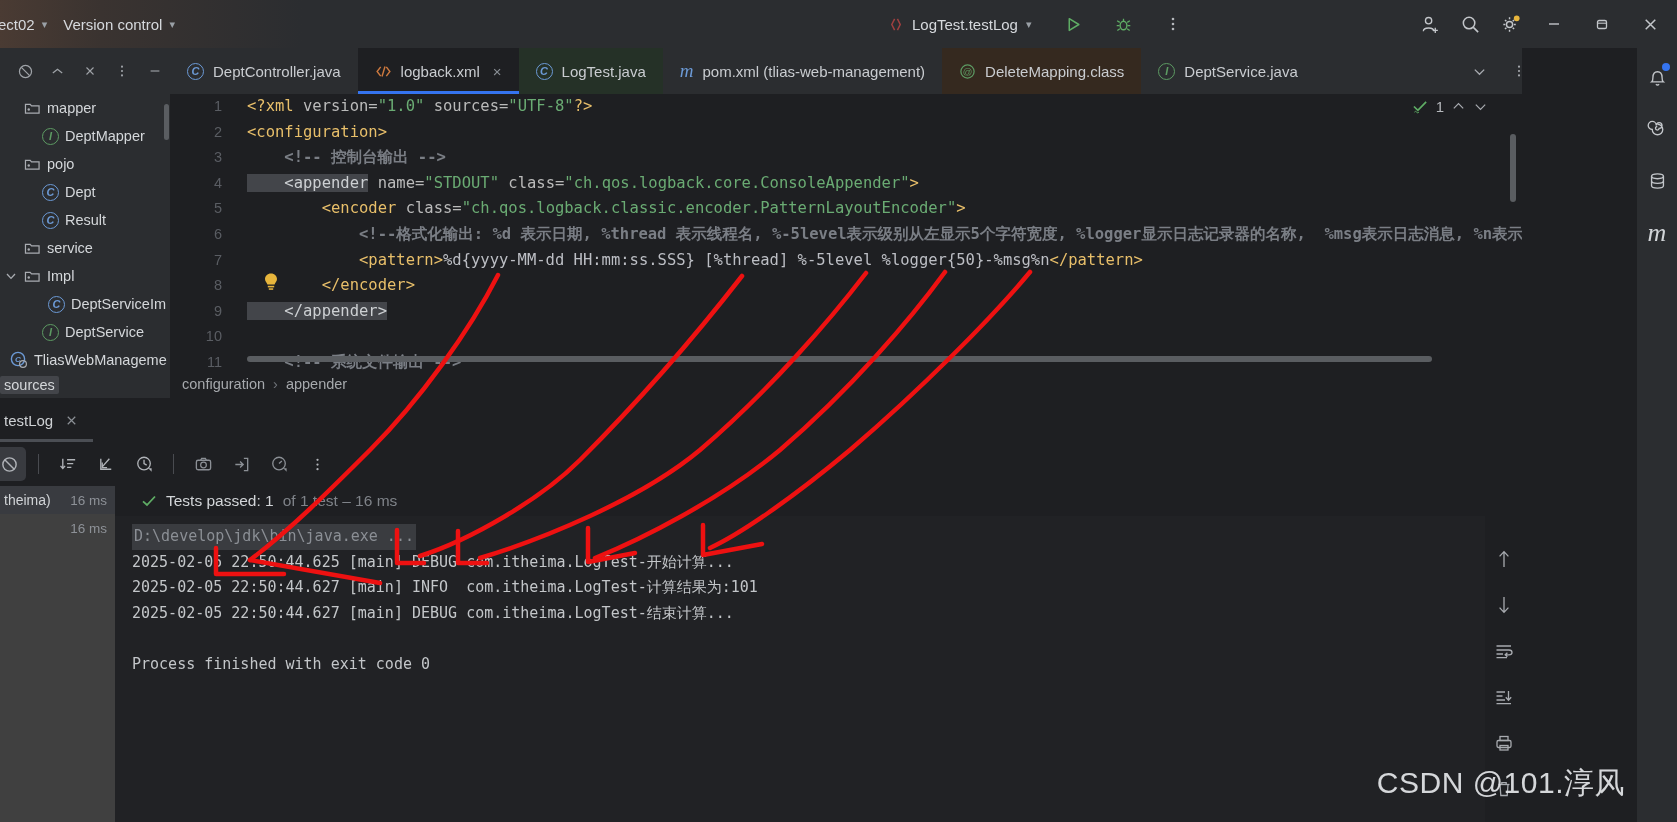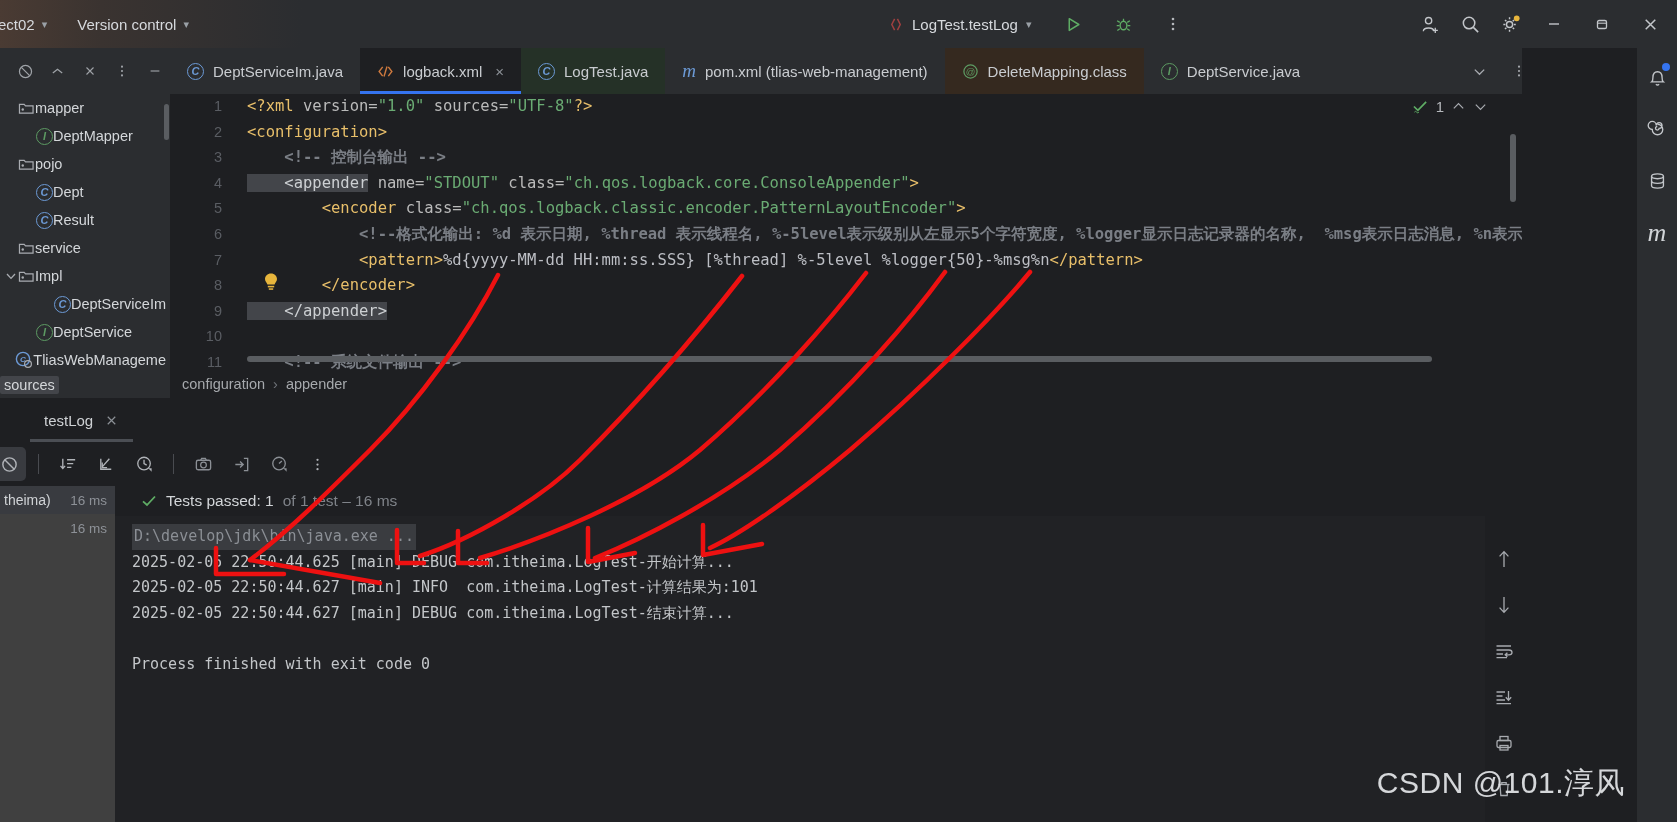--- a/index.html
+++ b/index.html
@@ -25,21 +25,21 @@
   }
   .tb-left { display: flex; align-items: center; padding-left: 0px; }
   .proj-chip {
     display: flex; align-items: center; gap: 7px;
     font-size: 15px; color: #d6d9dd; padding: 4px 8px; border-radius: 4px;
     margin-left: -10px;
   }
   .vcs-chip {
     display: flex; align-items: center; gap: 7px;
     font-size: 15px; color: #d6d9dd; padding: 4px 8px; border-radius: 4px;
-    margin-left: 14px;
+    margin-left: 0;
     text-align: right;
   }
   .chev { font-size: 11px; color: #9aa0a6; line-height: 1; }
   .tb-center {
     position: absolute; left: 880px; top: 0; height: 48px;
     display: flex; align-items: center; gap: 16px;
   }
   .runconf {
     display: flex; align-items: center; gap: 8px;
     font-size: 15px; color: #d6d9dd; padding: 5px 9px; border-radius: 5px;
@@ -57,21 +57,21 @@
   
   .leftpanel {
     position: absolute; left: 0; top: 48px; width: 170px; height: 350px;
     background: #2b2d30;
   }
   .lp-toolbar {
     height: 46px; display: flex; align-items: center; gap: 2px; padding-left: 10px;
   }
   .tree { padding-top: 0px; font-size: 14.5px; }
   .tnode {
-    display: flex; align-items: center; height: 28px; gap: 0; white-space: nowrap;
+    display: flex; align-items: center; height: 28px; gap: 6px; white-space: nowrap;
     color: #d4d7da; padding-right: 4px;
   }
   .tw { width: 14px; display: flex; align-items: center; justify-content: center; }
   .badge {
     width: 17px; height: 17px; border-radius: 50%; border: 1.6px solid #6c9ad6;
     color: #6c9ad6; font-size: 11px; display: flex; align-items: center;
     justify-content: center; font-style: italic; font-weight: bold; flex: none;
   }
   .badge.iface { border-color: #5d9b63; color: #5d9b63; }
   .lp-scroll {
@@ -154,21 +154,21 @@
     padding-left: 12px; font-size: 14.5px; color: #a6a9ad;
   }
 
   
   .runpanel {
     position: absolute; left: 0; top: 398px; width: 1522px; height: 424px;
     background: #1e1f22;
   }
   .run-tabs {
     height: 44px; background: #1e1f22; display: flex; align-items: center;
-    padding-left: 16px; position: relative; margin-left: 28px;
+    padding-left: 4px; position: relative;
   }
   .run-tab {
     display: flex; align-items: center; gap: 11px; font-size: 15px;
     color: #ced1d4; padding: 0 14px; height: 44px; position: relative;
     margin-left: -14px;
   }
   .run-tab::after {
     content: ""; position: absolute; left: 0; bottom: 0; width: 100%; height: 3px;
     background: #4b4e54;
   }
@@ -446,21 +446,21 @@
   </div>
   <div class="resources-row">
     <span class="res-hl">sources</span>
   </div>
 
   <div class="tabstrip" id="tabstrip">
       <div class="tab">
         <span style="display: flex; align-items: center;">
           <span class="badge">C</span>
         </span>
-        <span>DeptServiceIm.java</span>
+        <span>DeptController.java</span>
       </div>
       <div class="tab active">
         <span style="display: flex; align-items: center;">
           <svg width="17" height="15" viewBox="0 0 18 16">
             <path d="M6 3 L2.2 8 L6 13 M12 3 L15.8 8 L12 13" fill="none" stroke="#cf7a3f" stroke-width="1.5"></path>
             <path d="M10.6 2.6 L7.4 13.4" stroke="#cf7a3f" stroke-width="1.5"></path>
           </svg>
         </span>
         <span>logback.xml</span>
         <span class="x">×</span>

